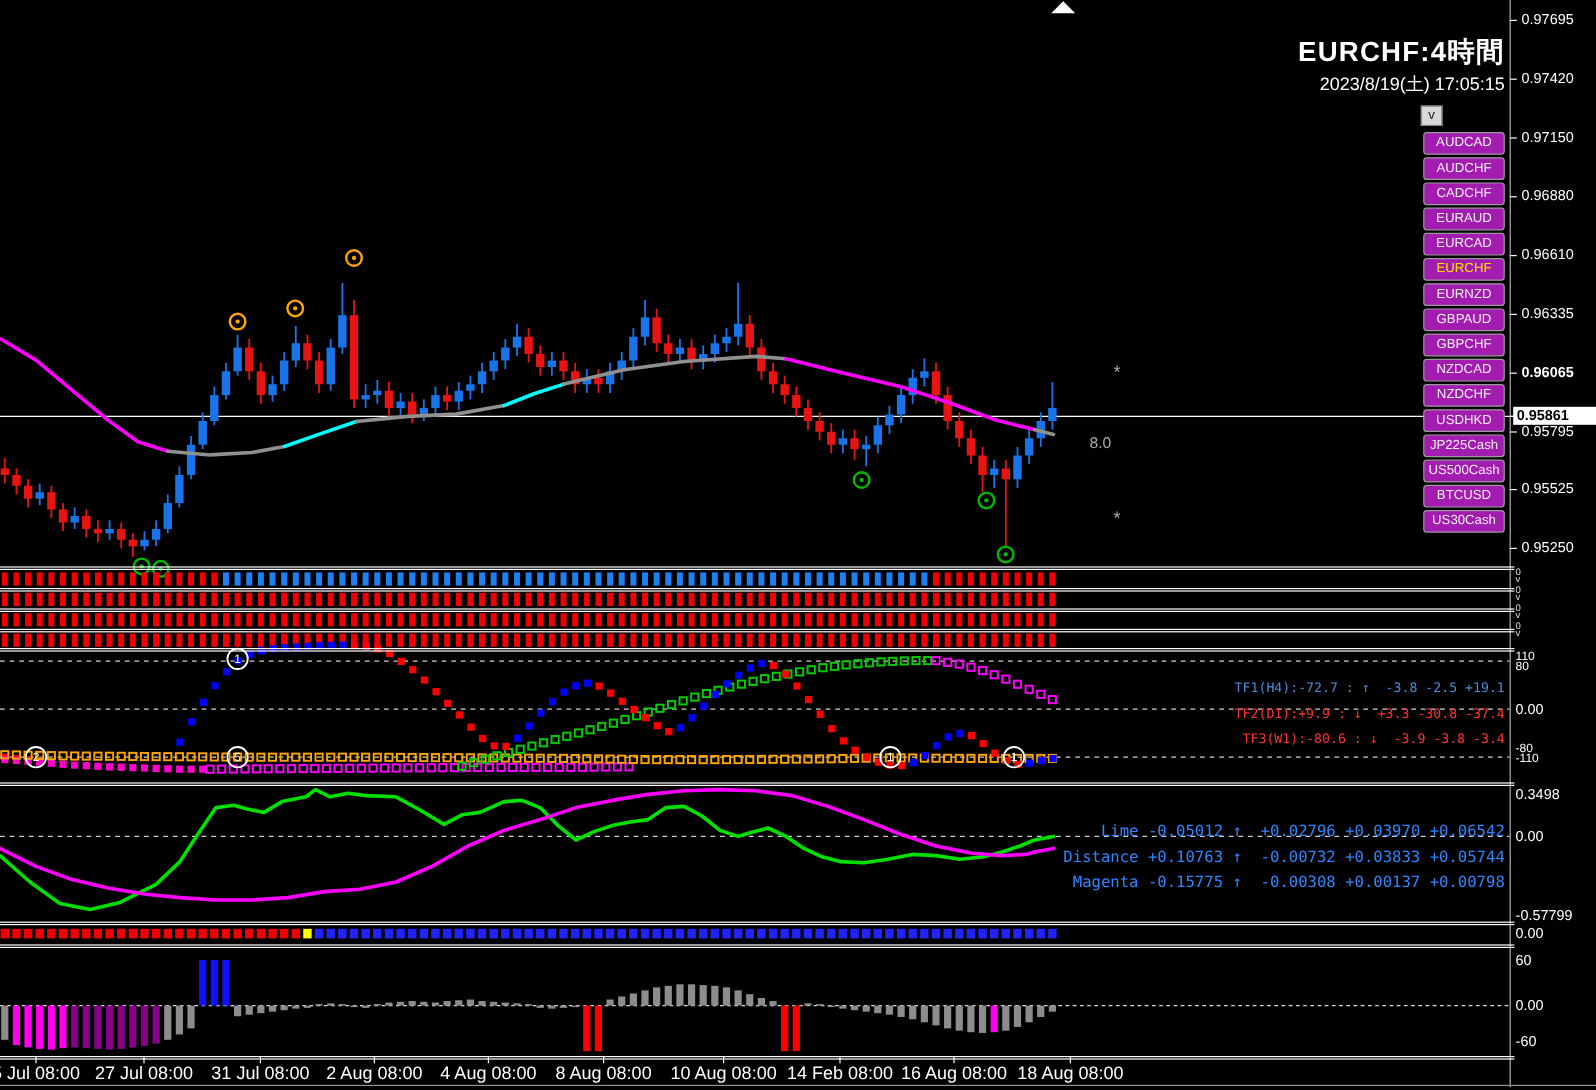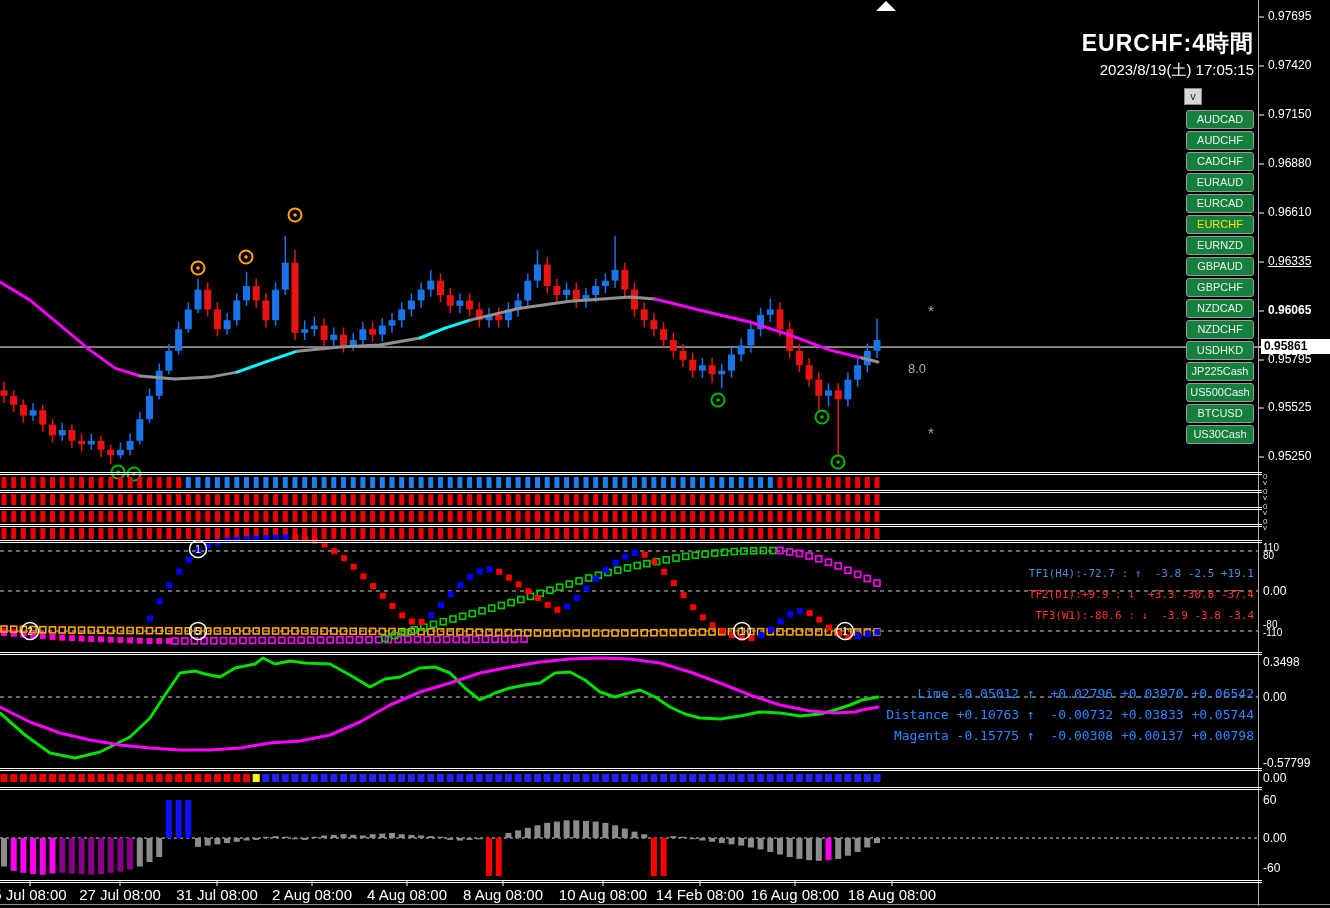--- a/index.html
+++ b/index.html
@@ -15,21 +15,21 @@
   .scale-label.xs{font-size:8px;color:#ddd;}
   .cur-price{position:absolute;left:1261px;width:68px;height:15px;background:#ffffff;color:#000;
              font-size:12px;font-weight:bold;line-height:15px;padding-left:3px;z-index:4;}
   .time-label{position:absolute;top:886px;color:#fff;font-size:15px;transform:translateX(-50%);
               z-index:3;white-space:nowrap;}
   .title{position:absolute;right:76px;top:28px;color:#fff;font-size:23px;font-weight:bold;z-index:3;
          letter-spacing:1px;white-space:nowrap;}
   .timestamp{position:absolute;right:76px;top:61px;color:#fff;font-size:15px;z-index:3;white-space:nowrap;}
   .vbtn{position:absolute;left:1184px;top:88px;width:16px;height:15px;background:#d8d8d8;color:#222;
         font-size:11px;text-align:center;line-height:15px;border:1px solid #888;z-index:4;cursor:pointer;}
-  .sym-btn{position:absolute;left:1186px;width:66px;height:17px;background:#15803d;border:1px solid #9a9a9a;
+  .sym-btn{position:absolute;left:1186px;width:66px;height:17px;background:#a21caf;border:1px solid #9a9a9a;
            border-radius:3px;color:#f0f0f0;font-size:11px;text-align:center;line-height:17px;z-index:4;cursor:pointer;}
   .sym-btn.active{color:#ffe000;}
   .tf-readout{position:absolute;right:76px;top:563px;text-align:right;z-index:3;
               font-family:"DejaVu Sans Mono",monospace;font-size:11px;}
   .tf-line{height:21px;line-height:21px;white-space:pre;}
   .tf-blue{color:#4d8bd8;}
   .tf-red{color:#ff3232;}
   .macd-readout{position:absolute;right:76px;top:683px;text-align:right;z-index:3;
                 font-family:"DejaVu Sans Mono",monospace;font-size:13px;color:#2e86ff;}
   .hint{position:absolute;color:#aaa;z-index:3;}
@@ -1140,21 +1140,21 @@
       <div class="sym-btn" style="top: 383px;">US500Cash</div>
       <div class="sym-btn" style="top: 404px;">BTCUSD</div>
       <div class="sym-btn" style="top: 425px;">US30Cash</div>
     </div>
   <div id="price-labels">
       <div class="price-label" style="top: 9px;">0.97695</div>
       <div class="price-label" style="top: 58px;">0.97420</div>
       <div class="price-label" style="top: 107px;">0.97150</div>
       <div class="price-label" style="top: 156px; text-align: right;">0.96880</div>
       <div class="price-label" style="top: 205px;">0.96610</div>
-      <div class="price-label" style="top: 254px; text-decoration: underline;">0.96335</div>
+      <div class="price-label" style="top: 254px;">0.96335</div>
       <div class="price-label" style="top: 303px; font-weight: bold;">0.96065</div>
       <div class="price-label" style="top: 352px;">0.95795</div>
       <div class="price-label" style="top: 400px;">0.95525</div>
       <div class="price-label" style="top: 449px;">0.95250</div>
     </div>
   <div id="scale-labels">
       <div class="scale-label xs" style="top: 472px;">0</div>
       <div class="scale-label xs" style="top: 478px;">v</div>
       <div class="scale-label xs" style="top: 487px;">0</div>
       <div class="scale-label xs" style="top: 493px;">v</div>

